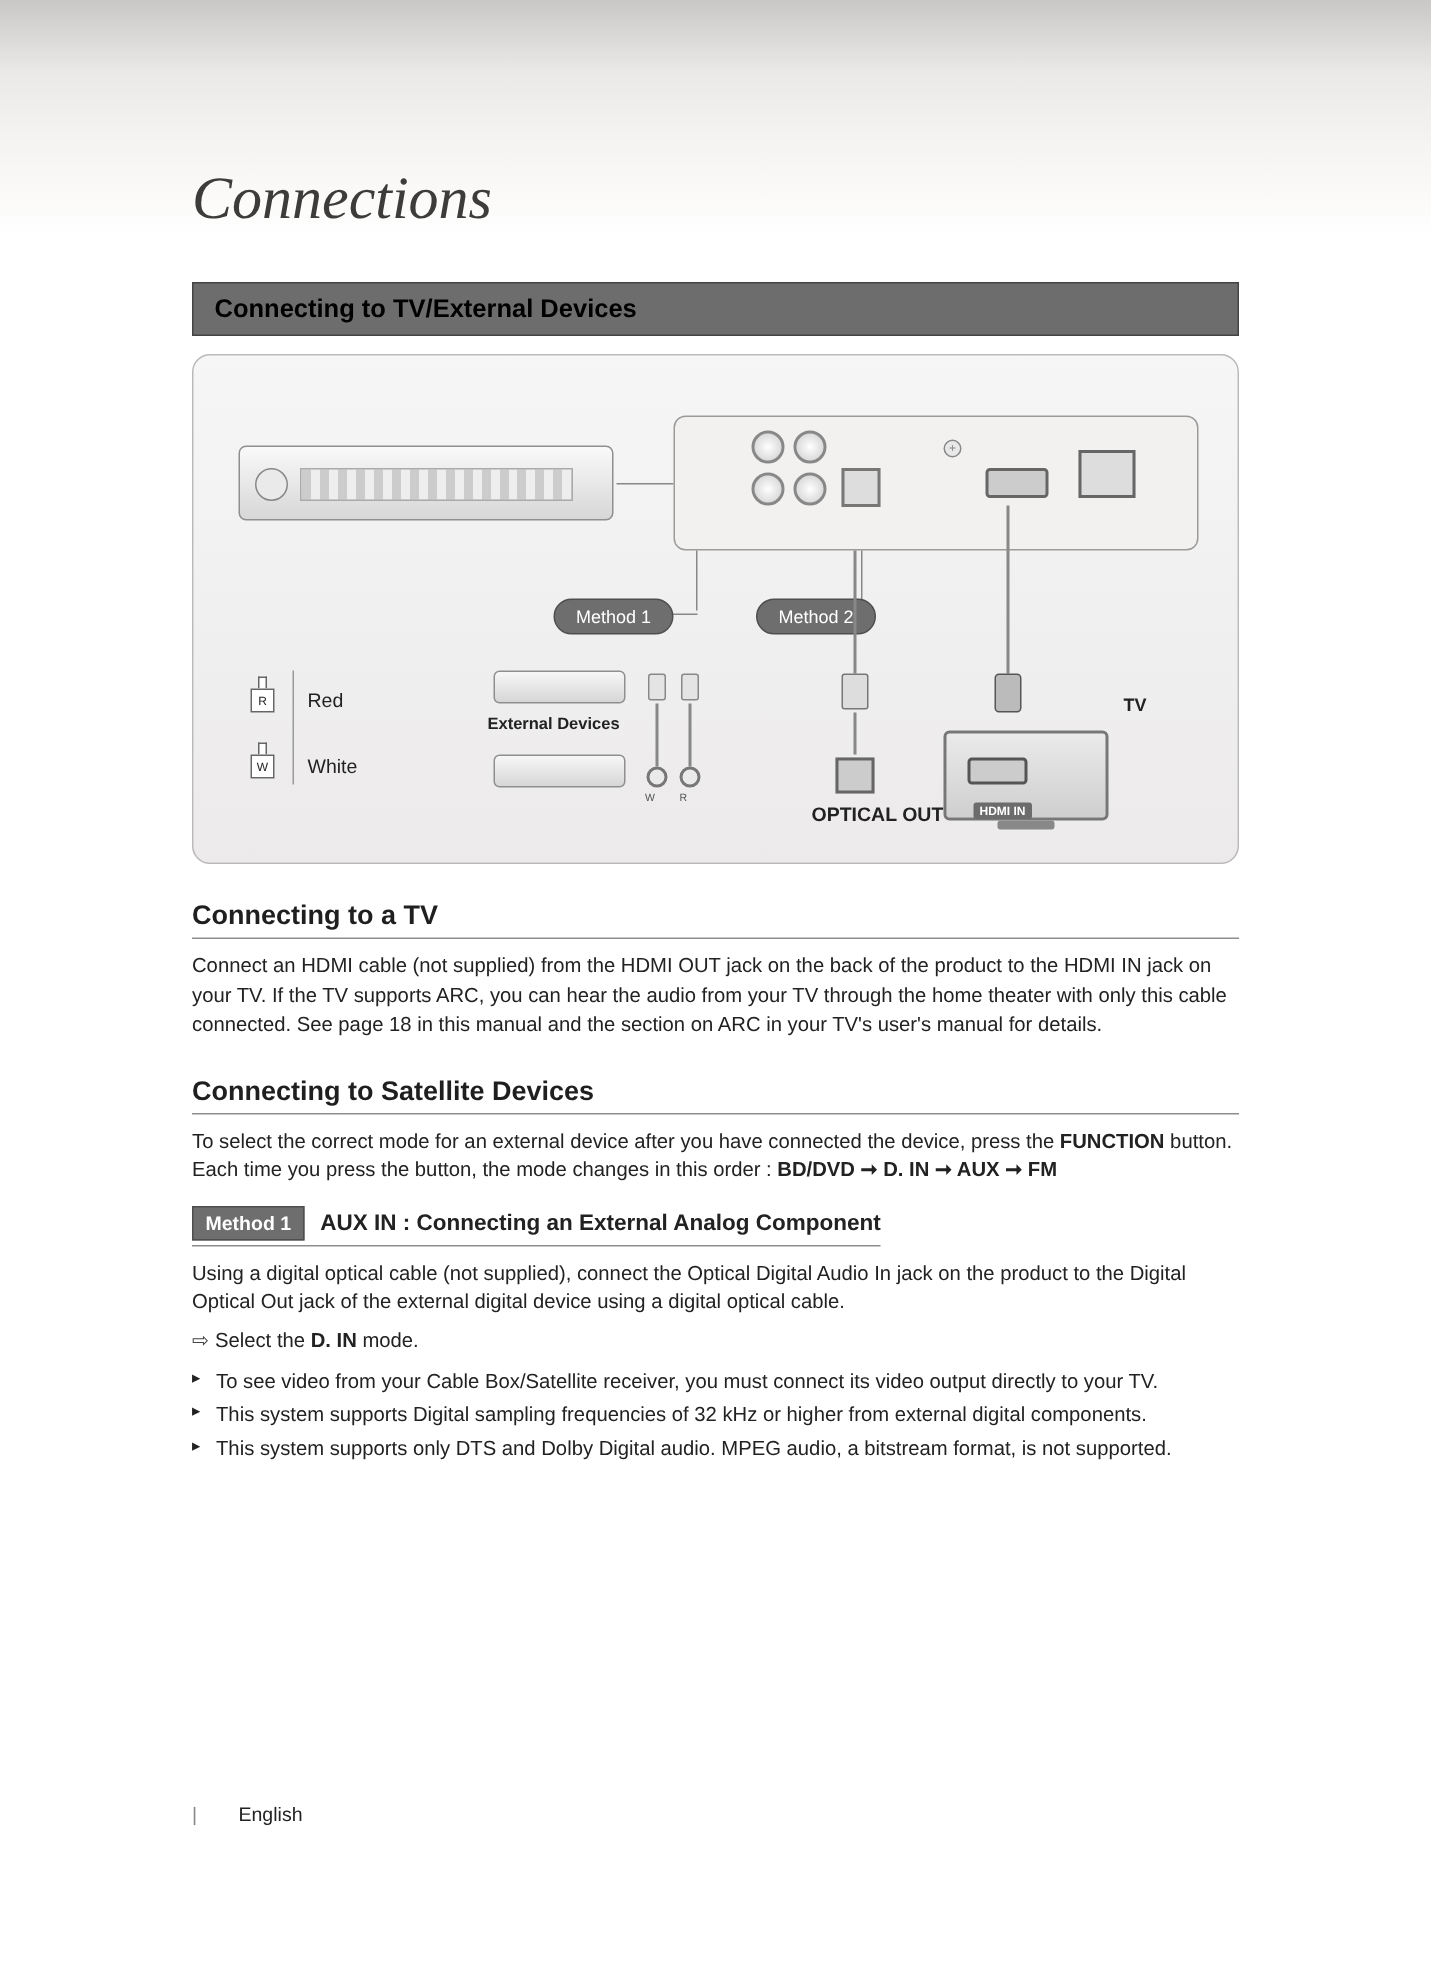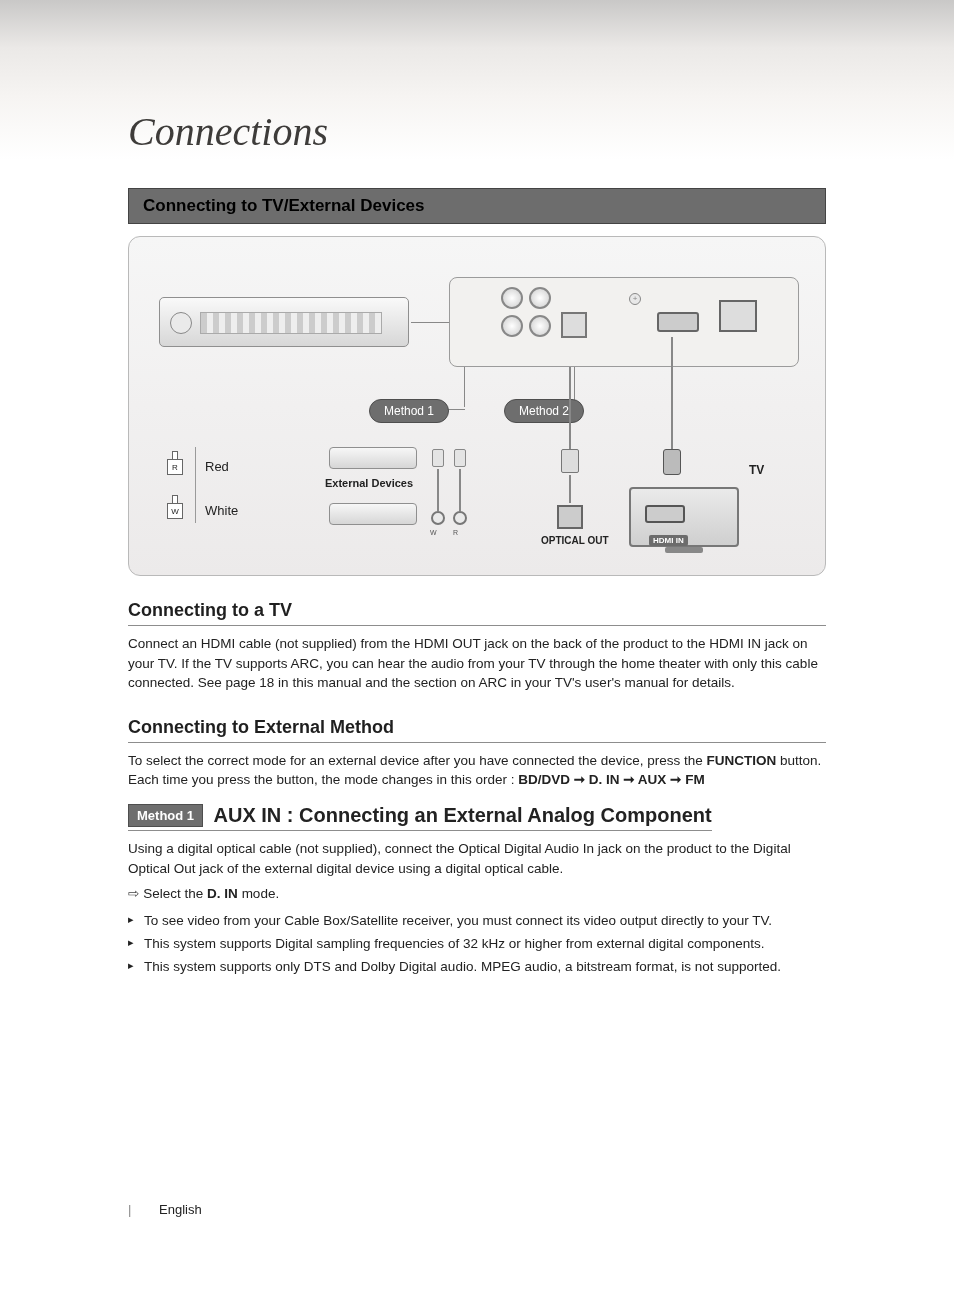--- a/index.html
+++ b/index.html
@@ -108,42 +108,42 @@
   .rt1{left:303px; top:212px;} .rt2{left:325px; top:212px;}
   .cable{position:absolute; width:2px; background:#888;}
   .c1{left:308px; top:232px; height:42px;} .c2{left:330px; top:232px; height:42px;}
   .wr-lab{position:absolute; font-size:7px; color:#555;}
   .wl-w{left:301px; top:292px;} .wl-r{left:324px; top:292px;}
 
   .opt-plug{position:absolute; left:432px; top:212px; width:18px; height:24px; border:1px solid #777; background:#ddd; border-radius:2px;}
   .opt-sock{position:absolute; left:428px; top:268px; width:26px; height:24px; border:2px solid #666; background:#ccc;}
   .opt-cable{position:absolute; left:440px; top:130px; width:2px; height:82px; background:#888;}
   .opt-cable2{position:absolute; left:440px; top:238px; width:2px; height:28px; background:#888;}
-  .opt-lab{position:absolute; left:412px; top:298px; font-size:10px; font-weight:bold;}
+  .opt-lab{position:absolute; left:412px; top:298px; font-size:13px; font-weight:bold;}
 
   .hdmi-plug{position:absolute; left:534px; top:212px; width:18px; height:26px; border:1px solid #555; background:#bbb; border-radius:3px;}
   .hdmi-cable{position:absolute; left:542px; top:100px; width:2px; height:112px; background:#888;}
   .tv-box{position:absolute; left:500px; top:250px; width:110px; height:60px; border:2px solid #777; border-radius:4px; background:linear-gradient(#eaeaea,#cfcfcf);}
   .tv-stand{position:absolute; left:536px; top:310px; width:38px; height:6px; background:#888; border-radius:2px;}
   .tv-lab{position:absolute; left:620px; top:226px; font-size:12px; font-weight:bold;}
   .hdmi-in-lab{position:absolute; left:520px; top:298px; font-size:8px; font-weight:bold; color:#fff; background:#6c6c6c; padding:1px 4px; border-radius:2px;}
   .hdmi-sock{position:absolute; left:516px; top:268px; width:40px; height:18px; border:2px solid #555; background:#ccc; border-radius:3px;}
 
   
   h3.sub {
     font-size: 18px; font-weight: bold; color:#1f1f1f;
     border-bottom: 1px solid #8d8d8d; padding-bottom:4px; margin-top:24px; margin-bottom:8px;
   }
   p.body { font-size: 13.5px; line-height: 1.45; color:#222; margin-bottom:6px; }
   .method-line { margin-top:14px; margin-bottom:8px; }
   .method-chip {
     display:inline-block; background:#6e6e6e; color:#fff; font-size:13px; font-weight:bold;
     padding:3px 8px; border:1px solid #4e4e4e; margin-right:6px;
   }
-  .method-title { display:inline-block; font-size:20px; font-weight:bold; vertical-align:middle; }
+  .method-title { display:inline-block; font-size:15px; font-weight:bold; vertical-align:middle; }
   .method-underline { border-bottom:1px solid #8d8d8d; display:inline-block; padding-bottom:3px; }
   ul.bul { list-style:none; padding-left:2px; }
   ul.bul li { font-size:13.5px; line-height:1.5; position:relative; padding-left:14px; }
   ul.bul li::before { content:"•"; position:absolute; left:0; top:0; }
   .arrow-inline::before { content:"⇨"; margin-right:4px; color:#444; }
   .notes-head { font-size:13.5px; margin-top:14px; margin-bottom:6px; letter-spacing:0.3px; }
   ul.notes { list-style:none; }
   ul.notes li { font-size:13.5px; line-height:1.7; position:relative; padding-left:16px; }
   ul.notes li::before { content:"▸"; position:absolute; left:0; top:0; color:#222; font-size:11px; }
   .footer { position:absolute; left:128px; bottom:90px; font-size:13px;margin-top:18px; }
@@ -212,21 +212,21 @@
     <div class="tv-box"></div>
     <div class="hdmi-sock"></div>
     <div class="tv-stand"></div>
     <div class="hdmi-in-lab">HDMI IN</div>
     <div class="tv-lab">TV</div>
   </div>
 
   <h3 class="sub">Connecting to a TV</h3>
   <p class="body">Connect an HDMI cable (not supplied) from the HDMI OUT jack on the back of the product to the HDMI IN jack on your TV. If the TV supports ARC, you can hear the audio from your TV through  the home theater with only this cable connected. See page 18 in this manual and the section on ARC in your TV's user's manual for details.</p>
 
-  <h3 class="sub">Connecting to External Method</h3>
+  <h3 class="sub">Connecting to Satellite Devices</h3>
   <p class="body">
     <span>To select the correct mode for an external device after you have connected the device, press the </span><b>FUNCTION</b><span> button. Each time you press the button, the mode changes in this order : </span><b>BD/DVD ➞ D. IN ➞ AUX ➞ FM</b>
   </p>
 
   <div class="method-line">
     <span class="method-underline">
       <span class="method-chip">Method 1</span>
       <span class="method-title">AUX IN : Connecting an External Analog Component</span>
     </span>
   </div>

